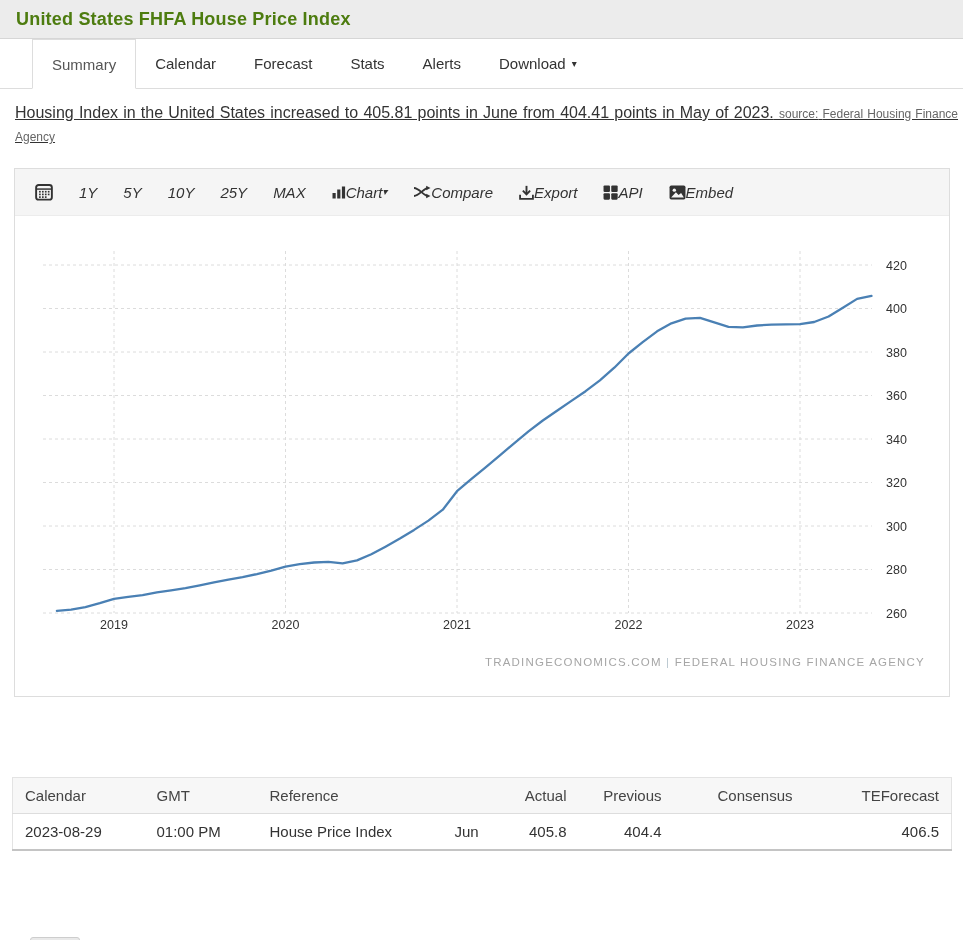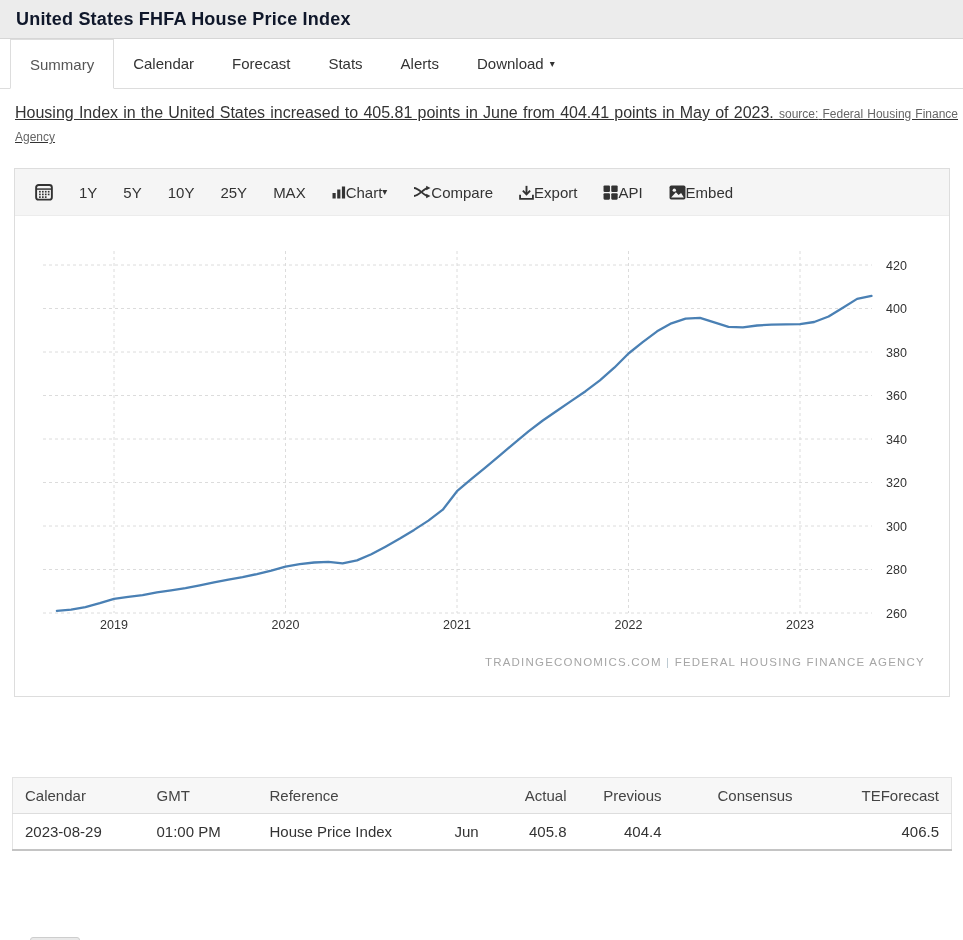--- a/index.html
+++ b/index.html
@@ -9,52 +9,52 @@
     font-family:"Liberation Sans",sans-serif;
     -webkit-font-smoothing:antialiased;
   }
   
   .page-header{
     position:absolute;top:0;left:0;right:0;height:39px;
     background:#ececec;border-bottom:1px solid #d6d6d6;box-sizing:border-box;
   }
   .page-title{
     position:absolute;left:16px;top:0;line-height:39px;
-    font-size:18px;font-weight:bold;color:#0f172a;letter-spacing:.2px;
+    font-size:18px;font-weight:bold;color:#4d7c0f;letter-spacing:.2px;
   }
   
   .tabs{
     position:absolute;top:39px;left:0;right:0;height:49px;
     border-bottom:1px solid #ddd;box-sizing:content-box;
     display:flex;align-items:stretch;padding-left:10px;background:#fff;
   }
   .tab{
     padding:0 19px;line-height:49px;font-size:15px;color:#333;cursor:pointer;
     display:flex;align-items:center;gap:6px;
   }
   .tab.active{
     background:#fff;border:1px solid #ddd;border-bottom:1px solid #fff;
-    margin-bottom:-1px;color:#555;
+    margin-bottom:-1px;color:#555;margin-left:22px;
   }
   .caret{font-size:10px;color:#333;line-height:1;}
   
   .desc{
     position:absolute;top:102px;left:15px;right:5px;
     font-size:16px;line-height:22px;color:#333;text-align:justify;text-decoration:underline;
   }
   .desc .source{font-size:12px;color:#666;}
   
   .card{
     position:absolute;top:168px;left:14px;width:936px;height:529px;
     border:1px solid #ddd;background:#fff;box-sizing:border-box;
   }
   .toolbar{
     height:47px;background:#f5f5f5;border-bottom:1px solid #ececec;
     display:flex;align-items:center;gap:26px;padding-left:20px;
-    font-size:15px;color:#333;box-sizing:border-box;
+    font-size:15px;color:#333;box-sizing:border-box;font-style:italic;
   }
   .tool-item{display:flex;align-items:center;cursor:pointer;color:#333;}
   .tool-item svg{display:block;}
   .range-btn{cursor:pointer;}
   .chart-wrap{position:relative;width:934px;height:480px;}
   .axis-text text{font-size:12.5px;fill:#333;font-family:"Liberation Sans",sans-serif;}
   .wm{font-size:11.5px;letter-spacing:1.2px;fill:#a6a6a6;font-family:"Liberation Sans",sans-serif;}
   .wm .sep{fill:#b9c6cf;}
   
   .cal-table{

